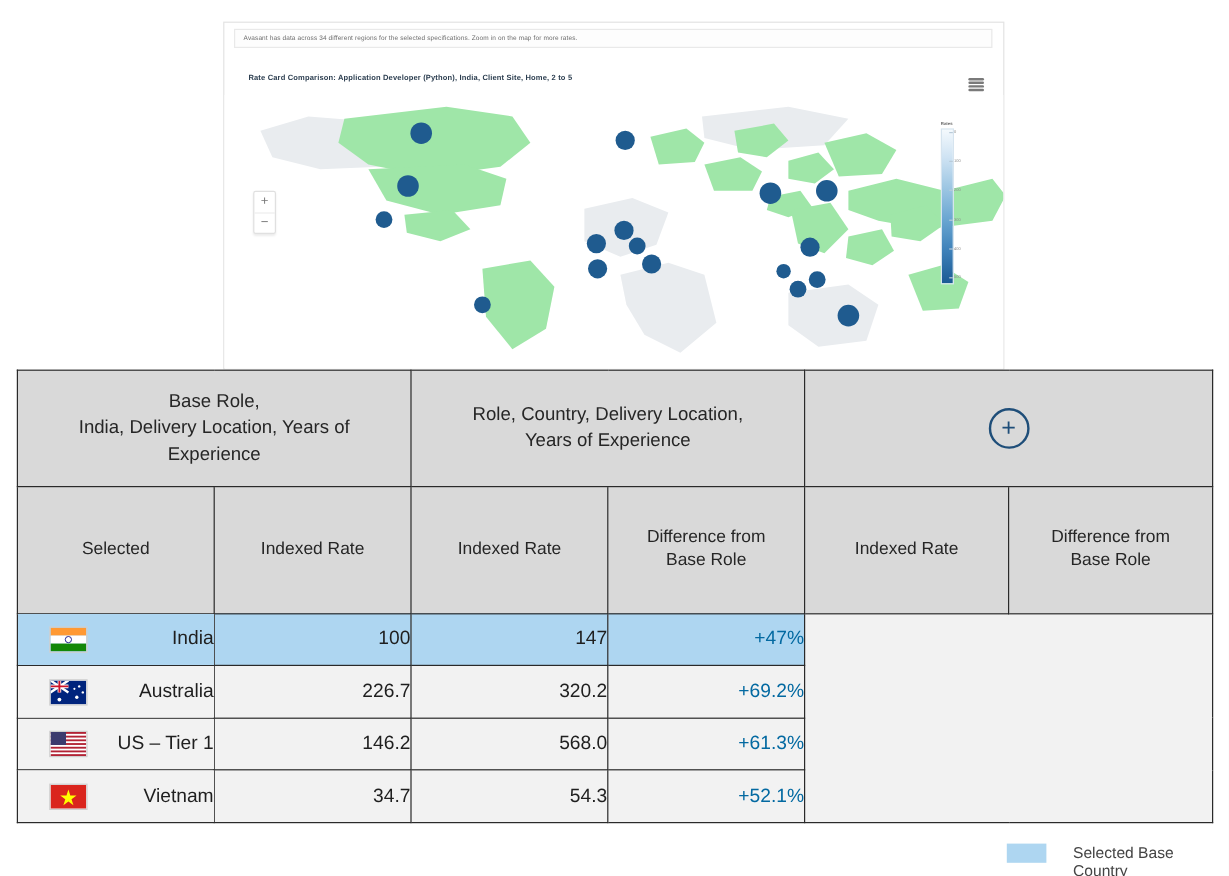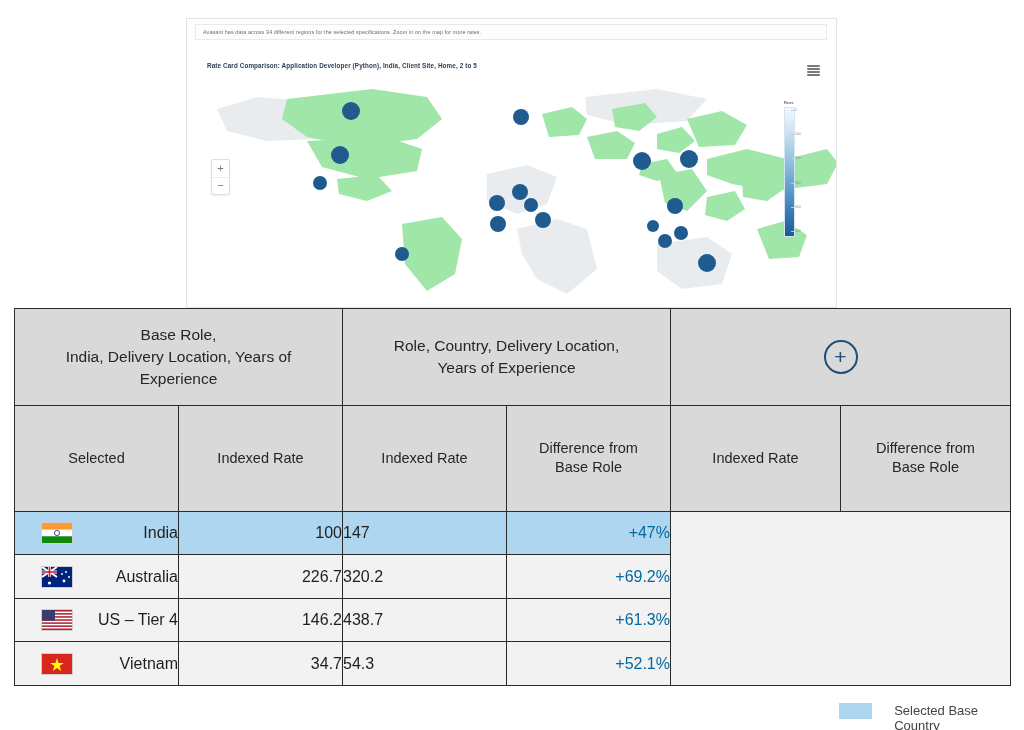--- a/index.html
+++ b/index.html
@@ -115,21 +115,21 @@
   }
   .cell{
     background:#f2f2f2;
     font-size:16px;
     color:#1f1f1f;
     height:36px;
     padding:0 14px;
   }
   .c-country{text-align:right;position:relative;padding-left:56px;}
   .c-num{text-align:right;}
-  .c-num-center{text-align:left;}
+  .c-num-center{text-align:right;}
   .c-diff{text-align:right;color:#0369a1;}
   tr.selected .cell{background:#aed6f1;}
 
   .flag{
     position:absolute;left:26px;top:50%;transform:translateY(-50%);
     width:30px;height:20px;border:.5px solid #cfcfcf;overflow:hidden;
     display:block;
   }
   .flag svg{display:block;width:30px;height:20px;}
 
@@ -326,24 +326,24 @@
                 <rect y="3.08" width="30" height="1.54"></rect>
                 <rect y="6.16" width="30" height="1.54"></rect>
                 <rect y="9.24" width="30" height="1.54"></rect>
                 <rect y="12.32" width="30" height="1.54"></rect>
                 <rect y="15.4" width="30" height="1.54"></rect>
                 <rect y="18.46" width="30" height="1.54"></rect>
               </g>
               <rect width="13" height="10.8" fill="#3c3b6e"></rect>
             </svg>
       </span>
-      <span>US – Tier 4</span>
+      <span>US – Tier 1</span>
     </td>
     <td class="cell c-num">146.2</td>
-    <td class="cell c-num-center">438.7</td>
+    <td class="cell c-num-center">568.0</td>
     <td class="cell c-diff">+61.3%</td>
   </tr>
 
   <tr>
     <td class="cell c-country">
       <span class="flag">
         <svg viewBox="0 0 30 20">
               <rect width="30" height="20" fill="#da251d"></rect>
               <polygon points="15,4 16.6,9 21.8,9 17.6,12.1 19.2,17 15,14 10.8,17 12.4,12.1 8.2,9 13.4,9" fill="#ffff00"></polygon>
             </svg>

